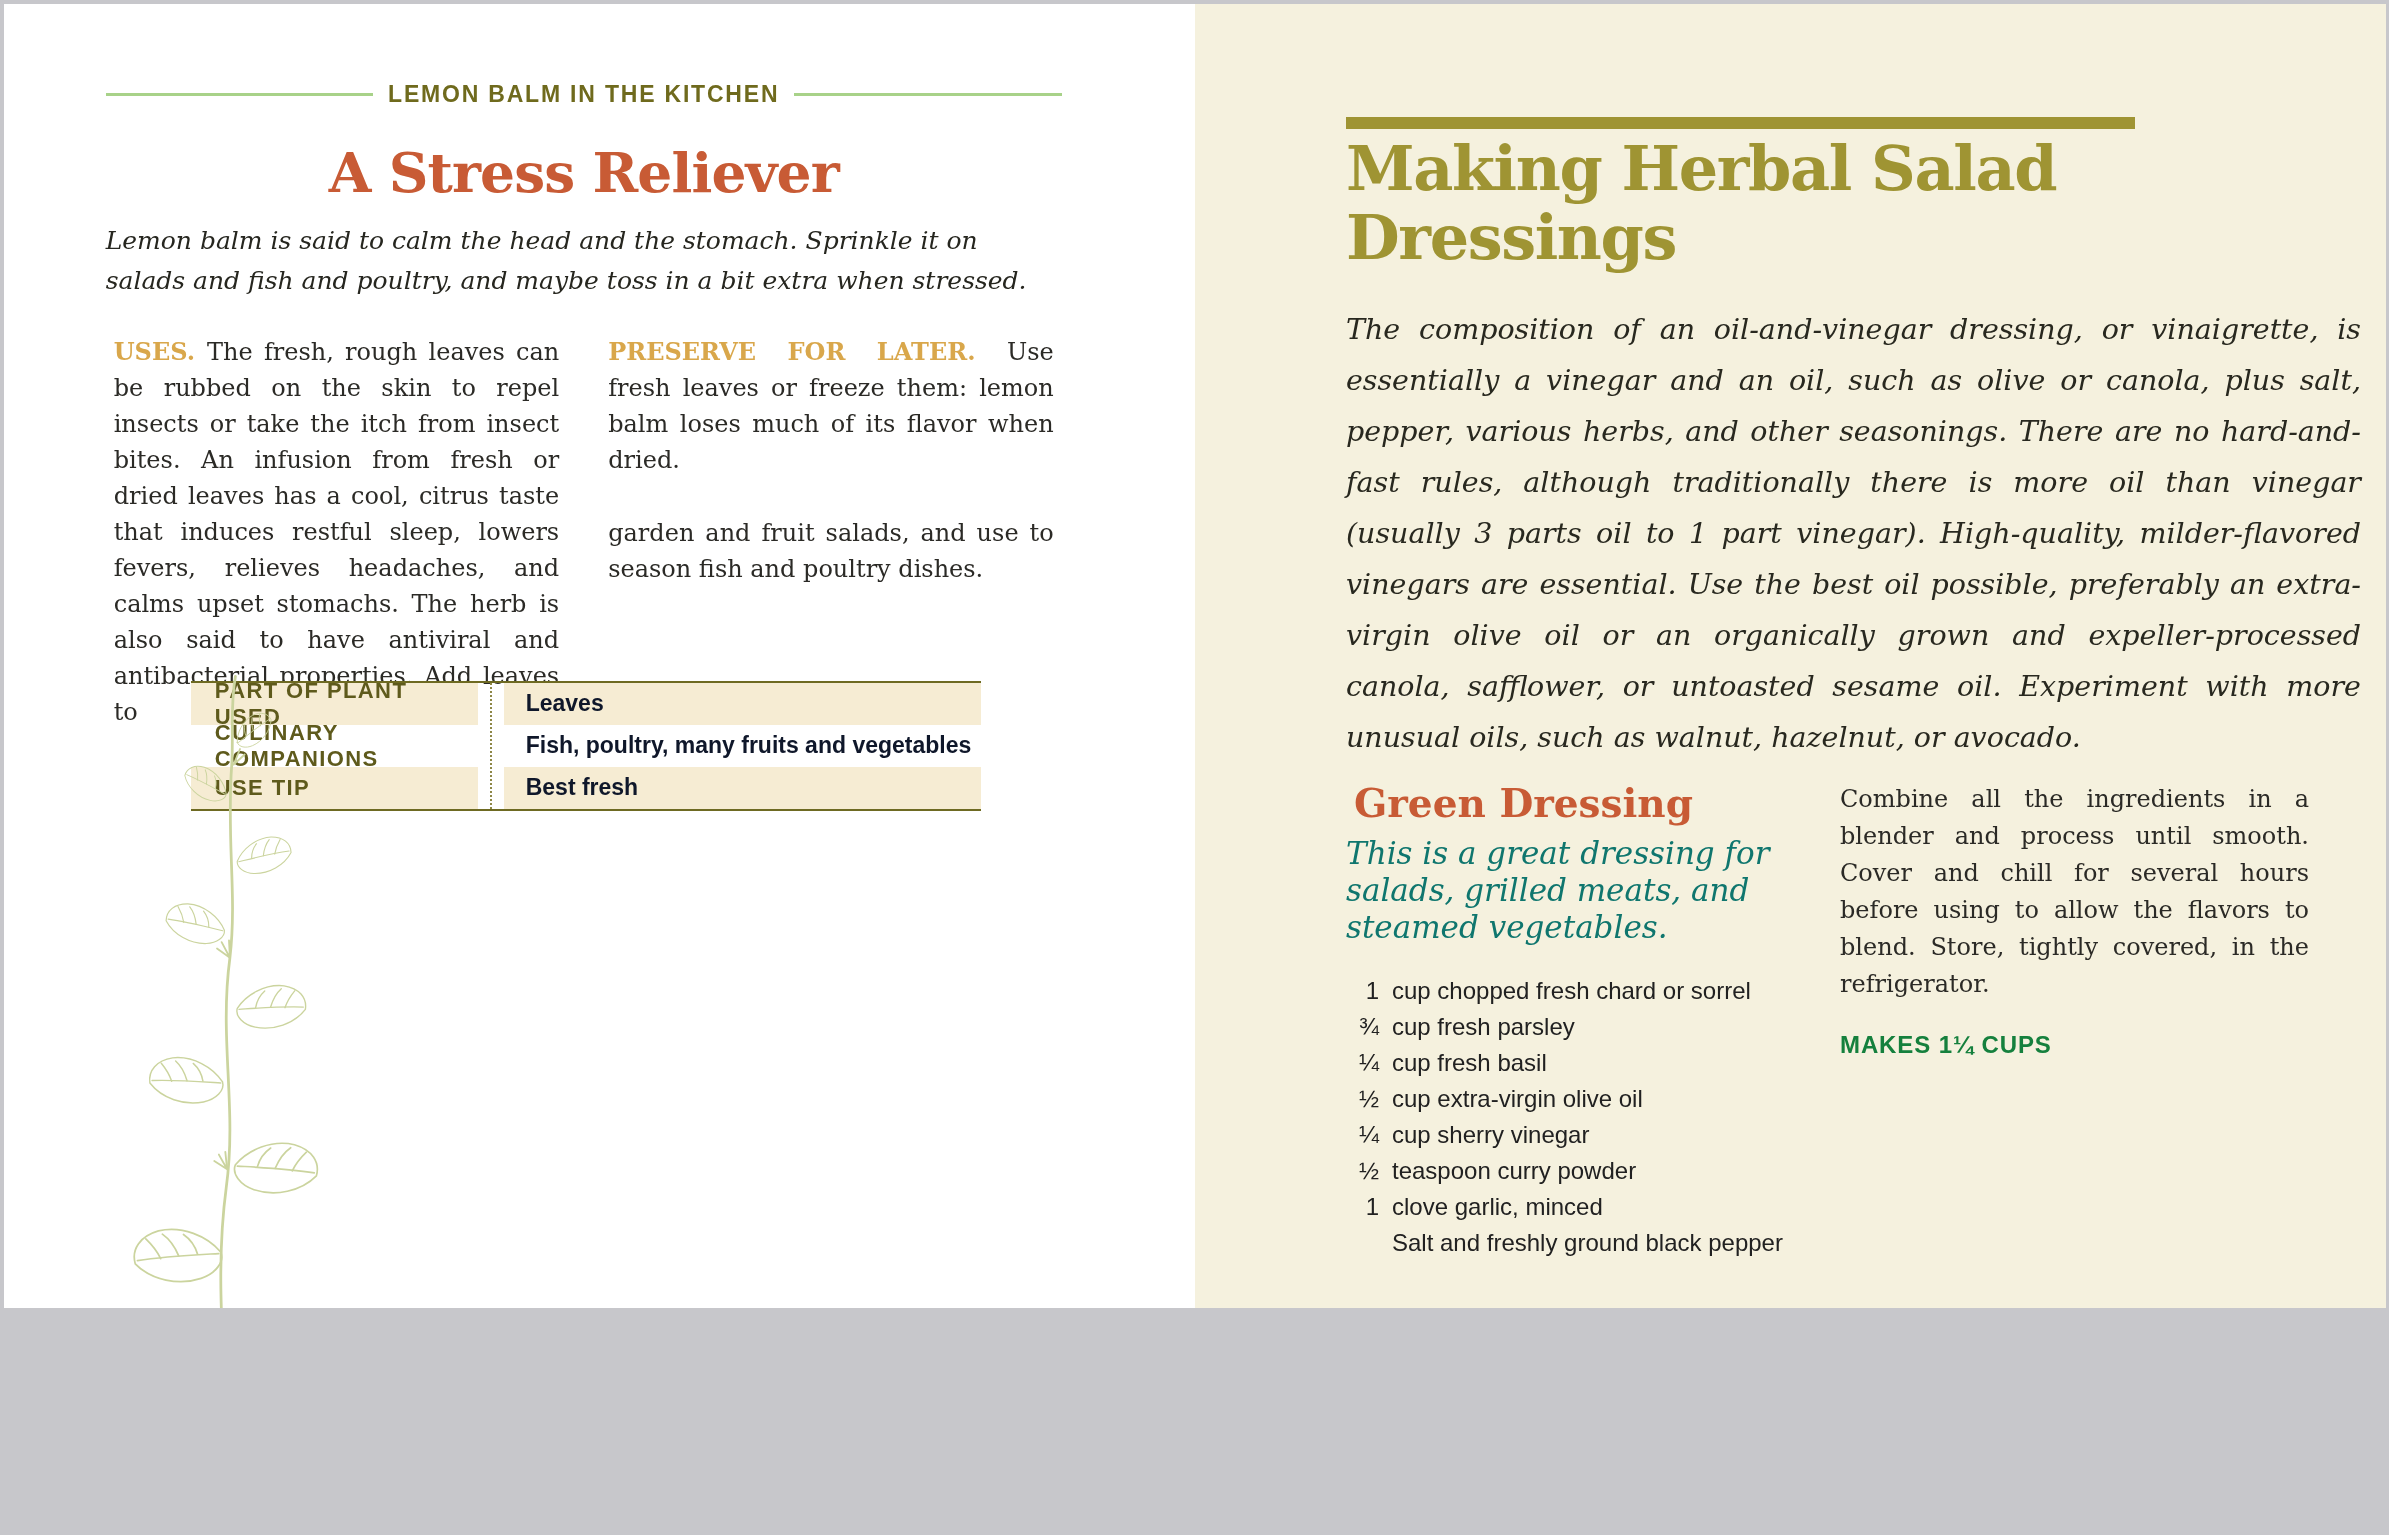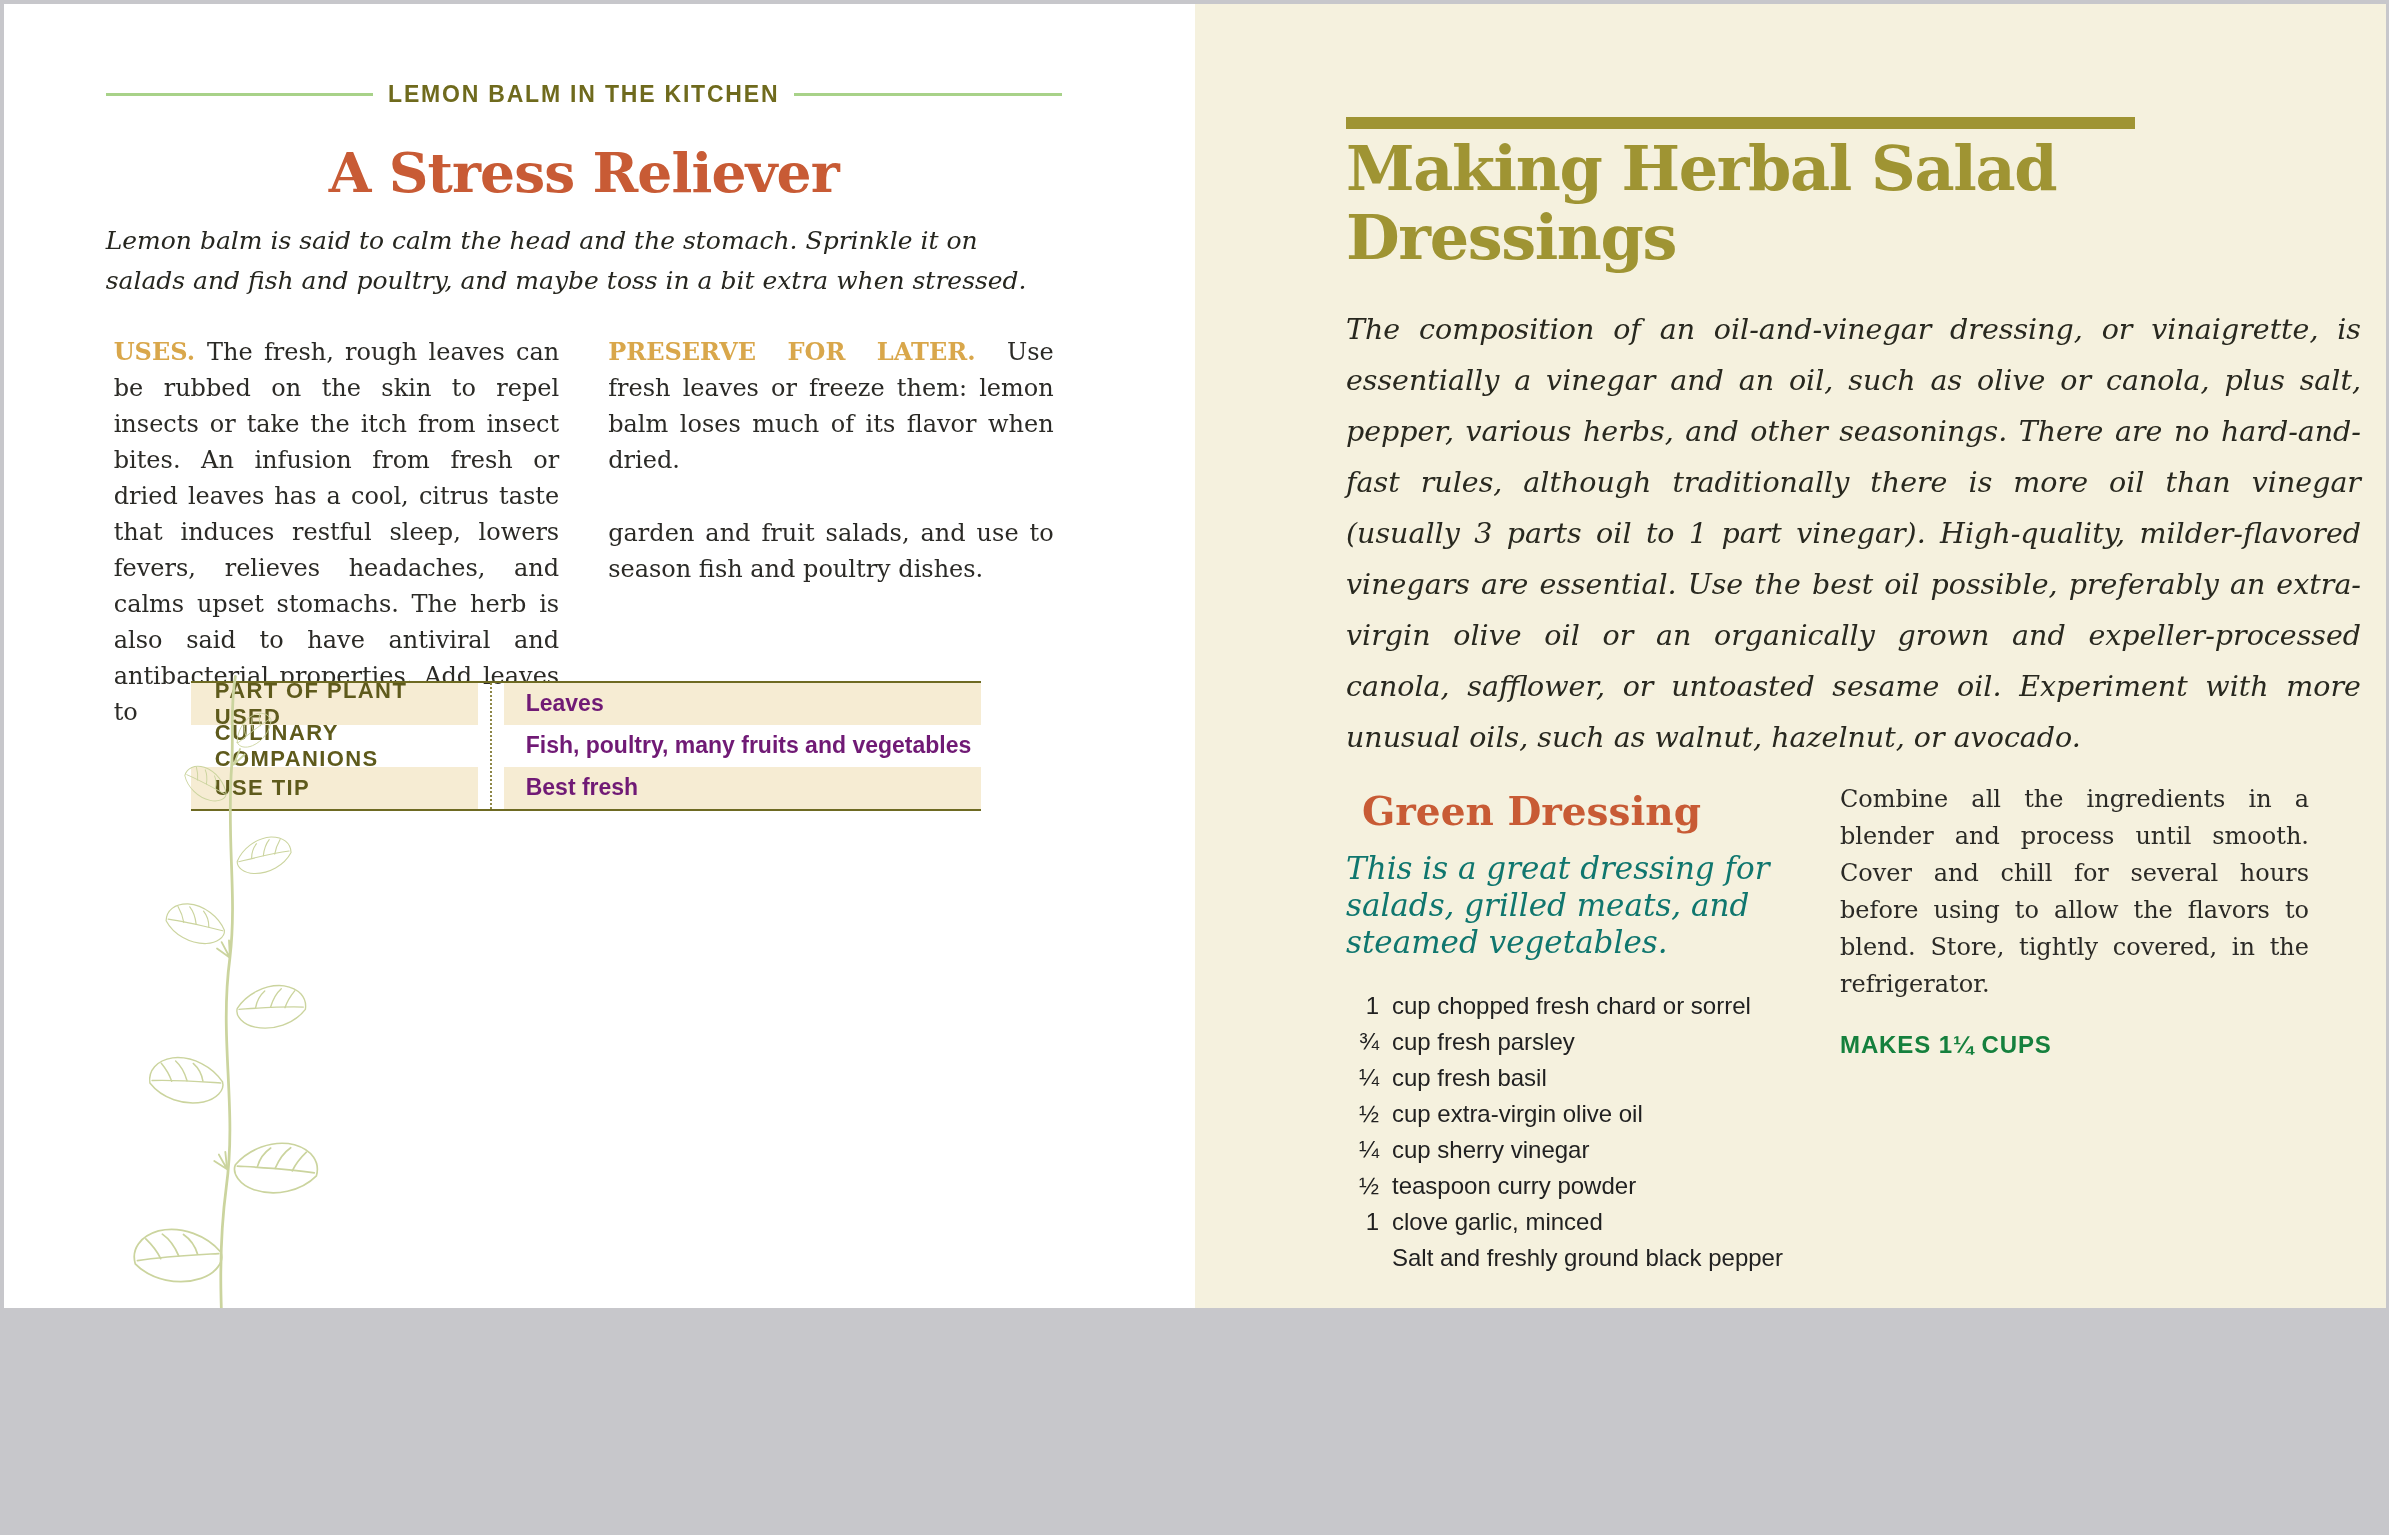--- a/index.html
+++ b/index.html
@@ -53,21 +53,21 @@
   .cell { display:flex; align-items:center; }
   .cell-label {
     width:287px; padding-left:24px;
     font-family:"Liberation Sans", sans-serif; font-weight:700;
     font-size:22px; letter-spacing:1.4px; color:#5e5a1c;
   }
   .cell-gap { width:26px; background:transparent !important; }
   .cell-value {
     flex:1; padding-left:22px;
     font-family:"Liberation Sans", sans-serif; font-weight:700;
-    font-size:23px; color:#701a75;
+    font-size:23px; color:#0f172a;
   }
   .table-dotted {
     position:absolute; left:299px; top:0; bottom:0;
     border-left:2.8px dotted #8d8746;
   }
   .plant-illo { position:absolute; left:-3.7px; top:649px; width:515px; height:879px; }
   .pagenum {
     position:absolute; font-family:"Liberation Sans", sans-serif;
     font-weight:700; font-size:27.6px; letter-spacing:1.8px; color:#6f6a1d;
   }
@@ -80,21 +80,21 @@
     position:absolute; left:151px; top:130px; width:873px;
     font-weight:700; font-size:62px; line-height:69px; letter-spacing:-1.4px;
     color:#9f9433;
   }
   .lead {
     position:absolute; left:151px; top:300px; width:1015px;
     font-style:italic; font-size:28.5px; line-height:51px; color:#28281f;
     text-align:justify;
   }
   .recipe-left { position:absolute; left:151px; top:768px; width:478px; }
-  .recipe-name { margin:16px; font-weight:700; font-size:39px; color:#c85b35; }
+  .recipe-name { margin:8px; font-weight:700; font-size:39px; color:#c85b35; }
   .recipe-desc {
     margin:9.2px 0 0 0; font-style:italic; font-size:31px; line-height:37px; color:#0f766e;
   }
   .ingredients { margin-top:27.6px; }
   .ing-row {
     display:flex; font-family:"Liberation Sans", sans-serif;
     font-size:24px; line-height:36px; color:#212121;
   }
   .ing-qty { width:33px; text-align:right; flex:none; }
   .ing-item { margin-left:13px; }

